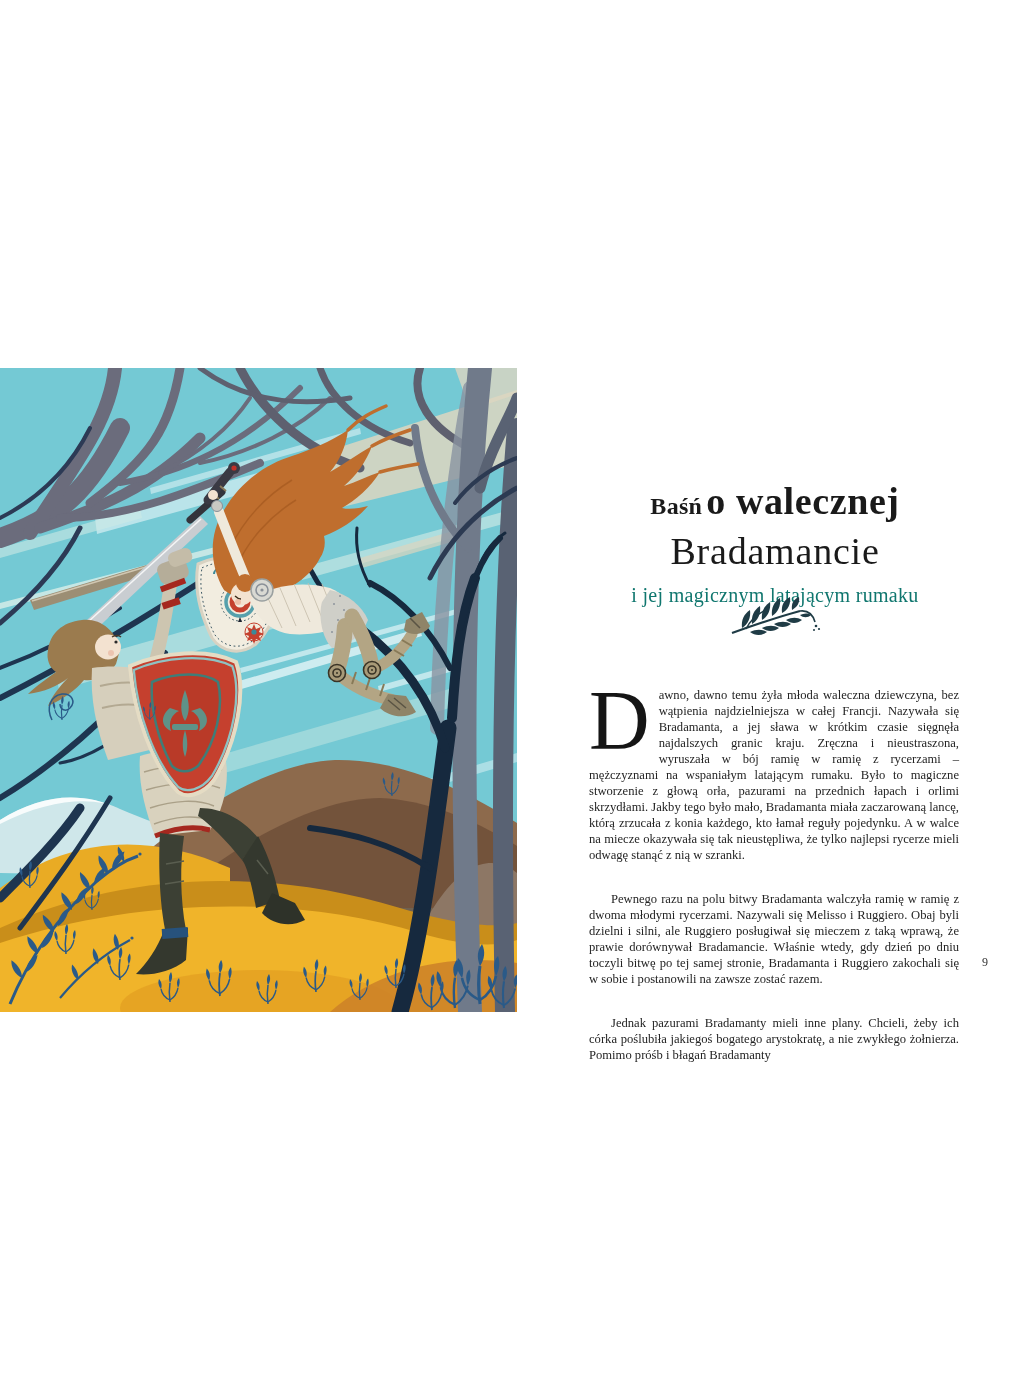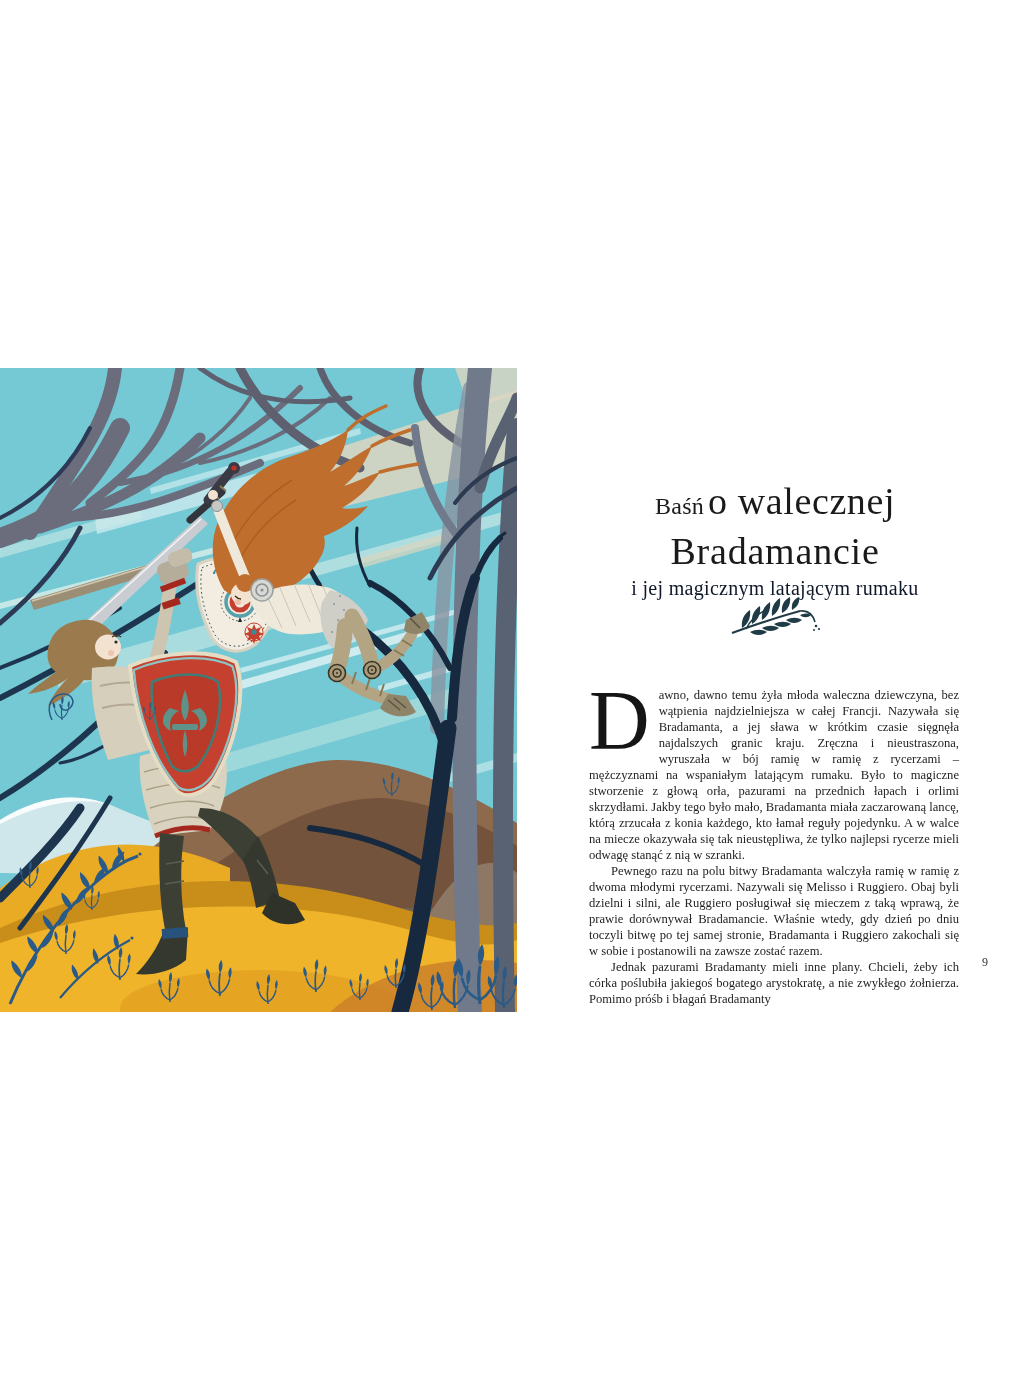--- a/index.html
+++ b/index.html
@@ -2,29 +2,29 @@
 <html lang="pl"><head>
 <meta charset="utf-8">
 <style>
   html,body{margin:0;padding:0;}
   body{width:1032px;height:1378px;background:#ffffff;position:relative;
        font-family:"Liberation Serif", serif; overflow:hidden;}
   .spread{position:absolute;inset:0;background:#fff;}
   .illustration{position:absolute;left:0;top:368px;width:517px;height:644px;}
   .title-block{position:absolute;left:560px;top:479px;width:430px;text-align:center;color:#1a1a1a;}
   .title-line1{line-height:44px;white-space:nowrap;}
-  .title-small{font-size:24px;font-weight:normal;letter-spacing:.3px;}
-  .title-big{font-size:38px;font-weight:normal;letter-spacing:.6px;}
+  .title-small{font-size:24px;font-weight:bold;letter-spacing:.3px;}
+  .title-big{font-size:38px;font-weight:bold;letter-spacing:.6px;}
   .title-line2{font-size:38px;font-weight:normal;letter-spacing:.8px;line-height:40px;}
-  .subtitle{font-size:20px;line-height:24px;margin-top:5px;color:#0f172a;letter-spacing:.3px;}
+  .subtitle{font-size:20px;line-height:24px;margin-top:12px;color:#0f766e;letter-spacing:.3px;}
   .ornament{position:absolute;left:726px;top:595px;width:96px;height:50px;}
   .bodytext{position:absolute;left:589px;top:687px;width:370px;
             font-size:12.6px;line-height:16px;text-align:justify;color:#242424;}
   .bodytext p{margin:0;}
-  .para.indent{text-indent:22px;}
+  .para.indent{text-indent:22px;margin-top:28px;}
   .dropcap{float:left;font-size:84px;line-height:62px;padding:3px 9px 0 0;color:#151515;}
   .pagenum{position:absolute;left:974px;top:955px;width:22px;text-align:center;
            font-size:12px;color:#333;}
 </style>
 </head>
 <body>
 
 <div class="spread">
 
   <svg class="illustration" viewBox="0 0 517 644" xmlns="http://www.w3.org/2000/svg">

